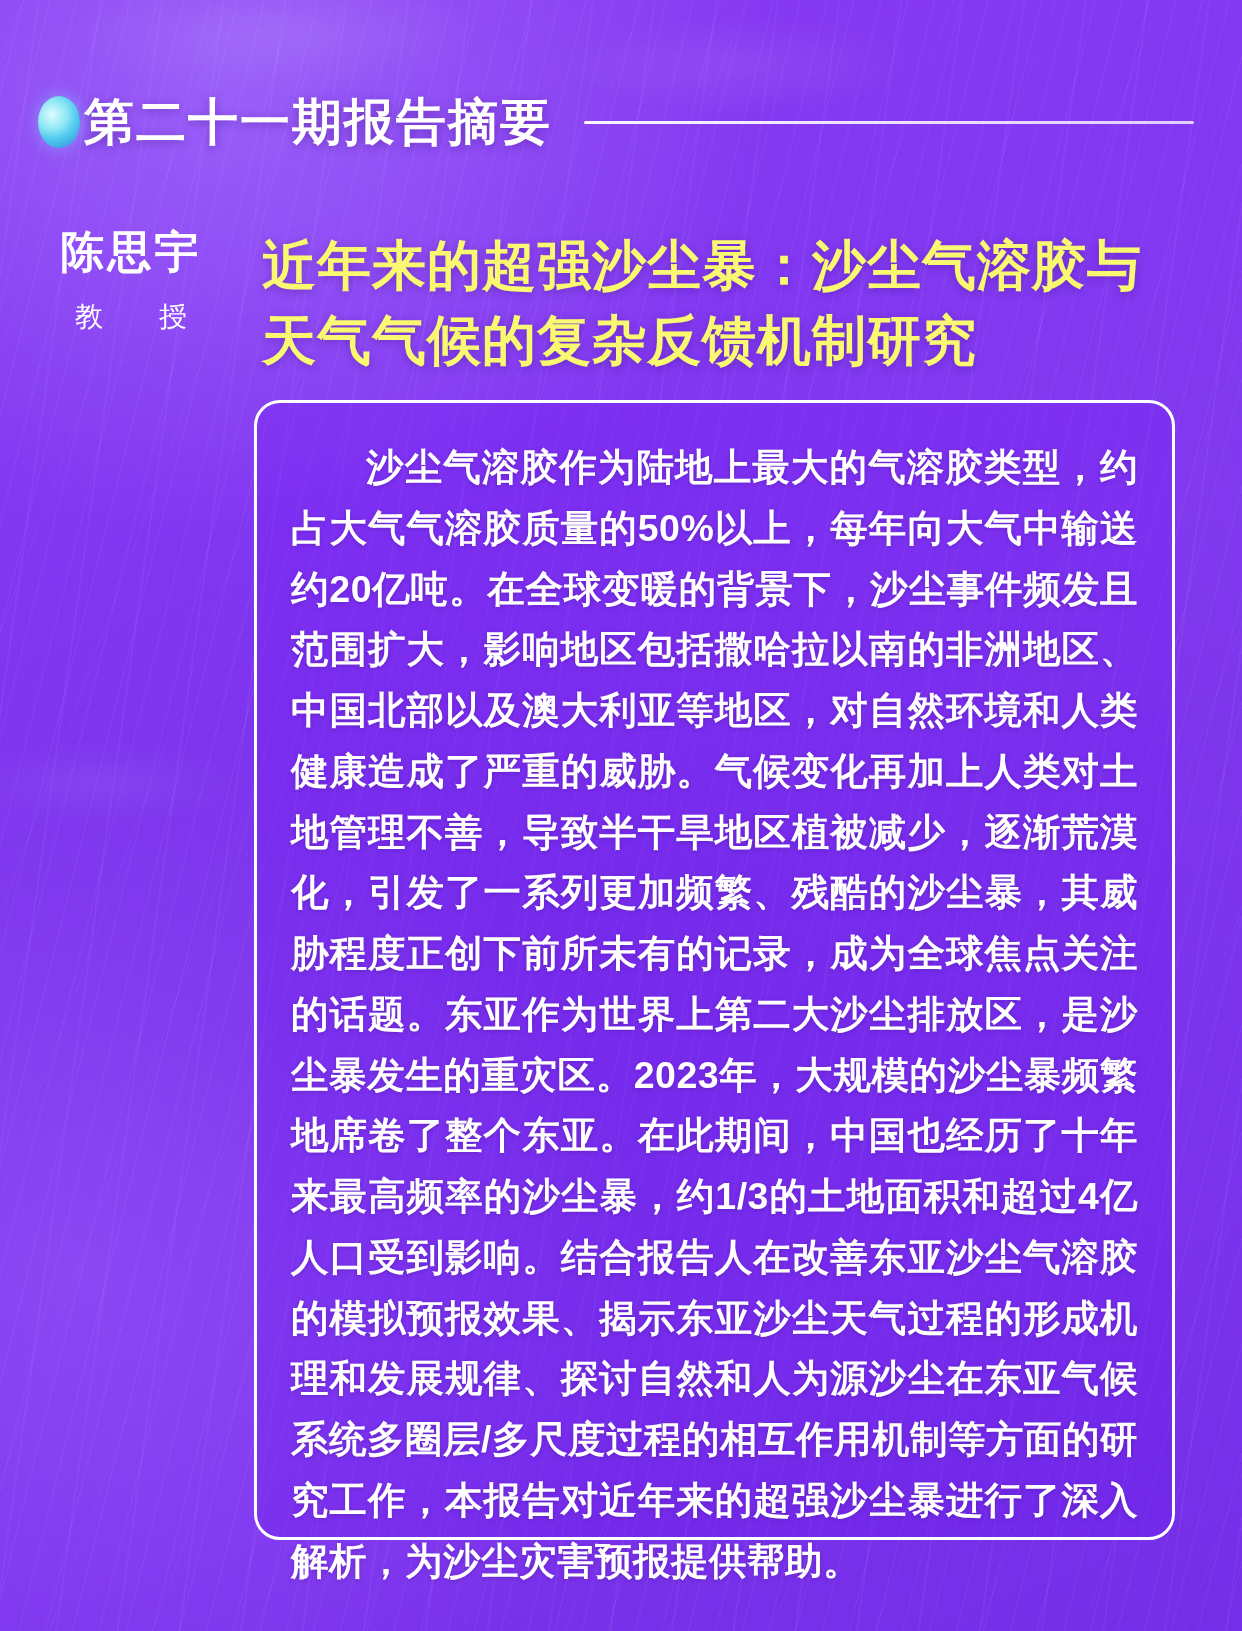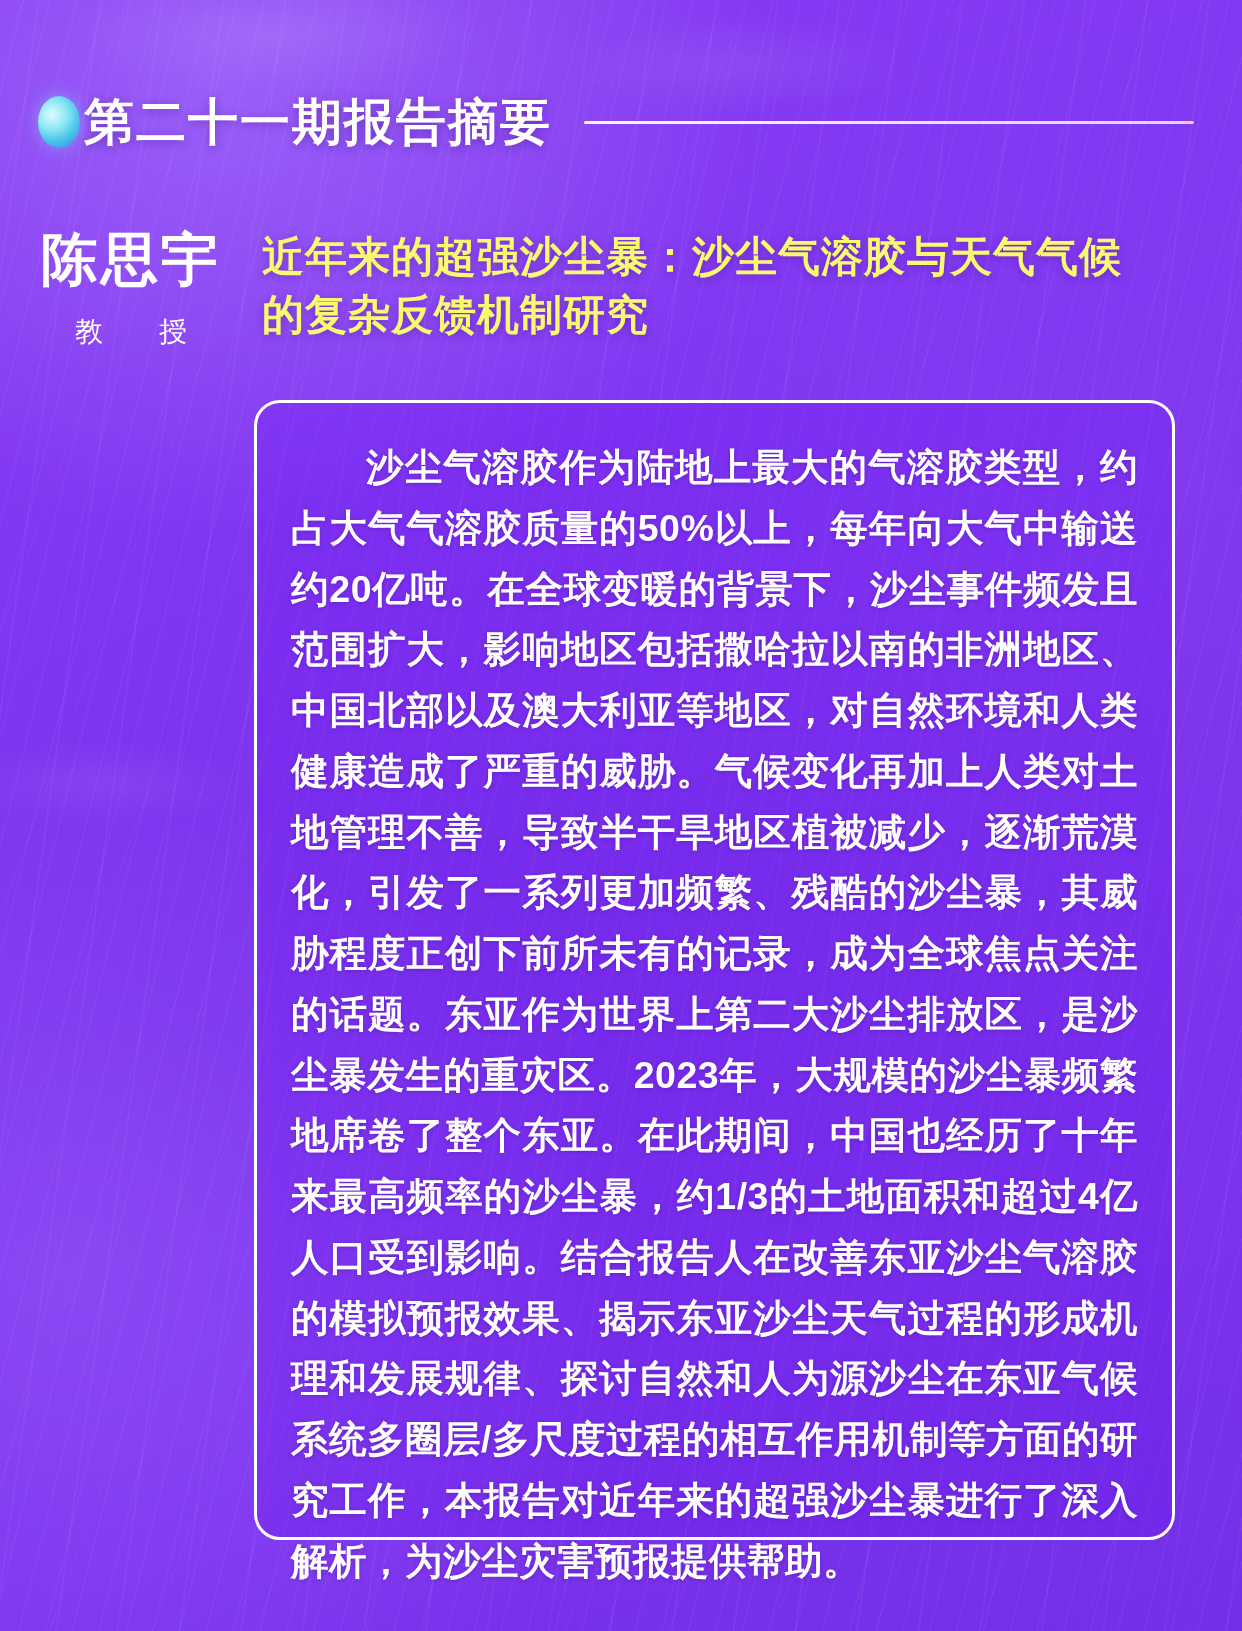--- a/index.html
+++ b/index.html
@@ -101,21 +101,21 @@
 
   
   .speaker {
     position: absolute;
     left: 26px;
     top: 228px;
     width: 210px;
     text-align: center;
   }
   .speaker-name {
-    font-size: 57px;
+    font-size: 44px;
     font-weight: bold;
     color: #ffffff;
     letter-spacing: 3px;
     line-height: 1.1;
     white-space: nowrap;
   }
   .speaker-title {
     margin-top: 22px;
     font-size: 28px;
     color: #ffffff;
@@ -123,21 +123,21 @@
     text-indent: 14px;
     white-space: nowrap;
   }
 
   
   .talk-title {
     position: absolute;
     left: 262px;
     top: 228px;
     width: 892px;
-    font-size: 42px;
+    font-size: 54px;
     font-weight: bold;
     line-height: 1.38;
     color: #f9f871;
     letter-spacing: 1px;
     text-shadow: 0 2px 8px rgba(50,0,110,0.30);
   }
 
   
   .abstract-card {
     position: absolute;

